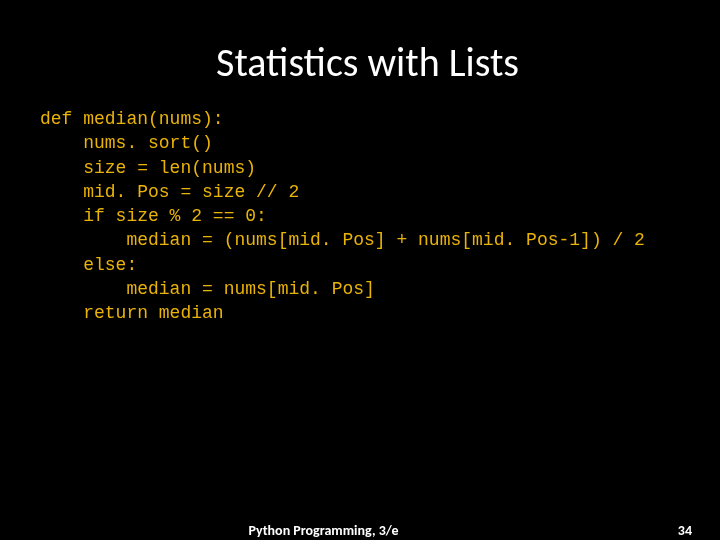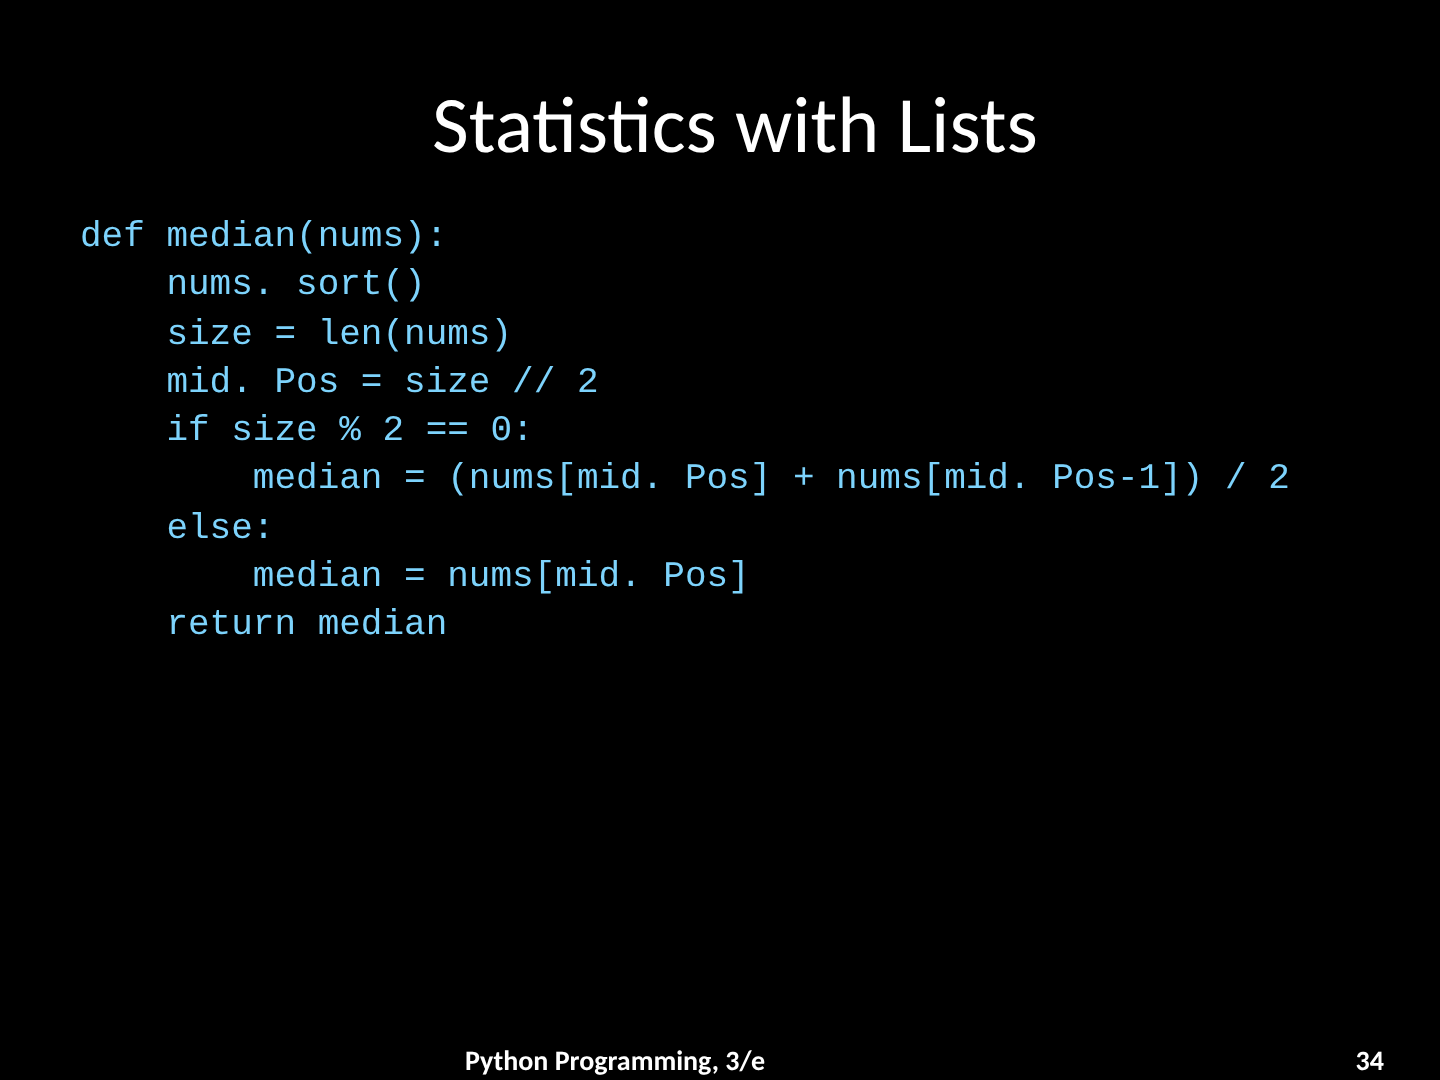--- a/index.html
+++ b/index.html
@@ -27,34 +27,34 @@
     font-family: Calibri, Arial, sans-serif;
     padding-left: 15px;
   }
   .code-block {
     font-family: "Courier New", Courier, monospace;
     font-size: 18px;
     line-height: 1.35;
     white-space: pre;
     padding-left: 40px;
     padding-top: 10px;
-    color: #7dd3fc;
+    color: #eab308;
   }
   .footer {
     position: absolute;
     bottom: 18px;
     left: 0;
     width: 720px;
     font-size: 14px;
     font-weight: bold;
     font-family: Calibri, Arial, sans-serif;
   }
   .footer-center {
     position: absolute;
-    left: 0;
+    left: 16px;
     width: 615px;
     text-align: center;
   }
   .footer-right {
     position: absolute;
     right: 28px;
     margin-left: 37px;
   }
 </style>
 </head>

